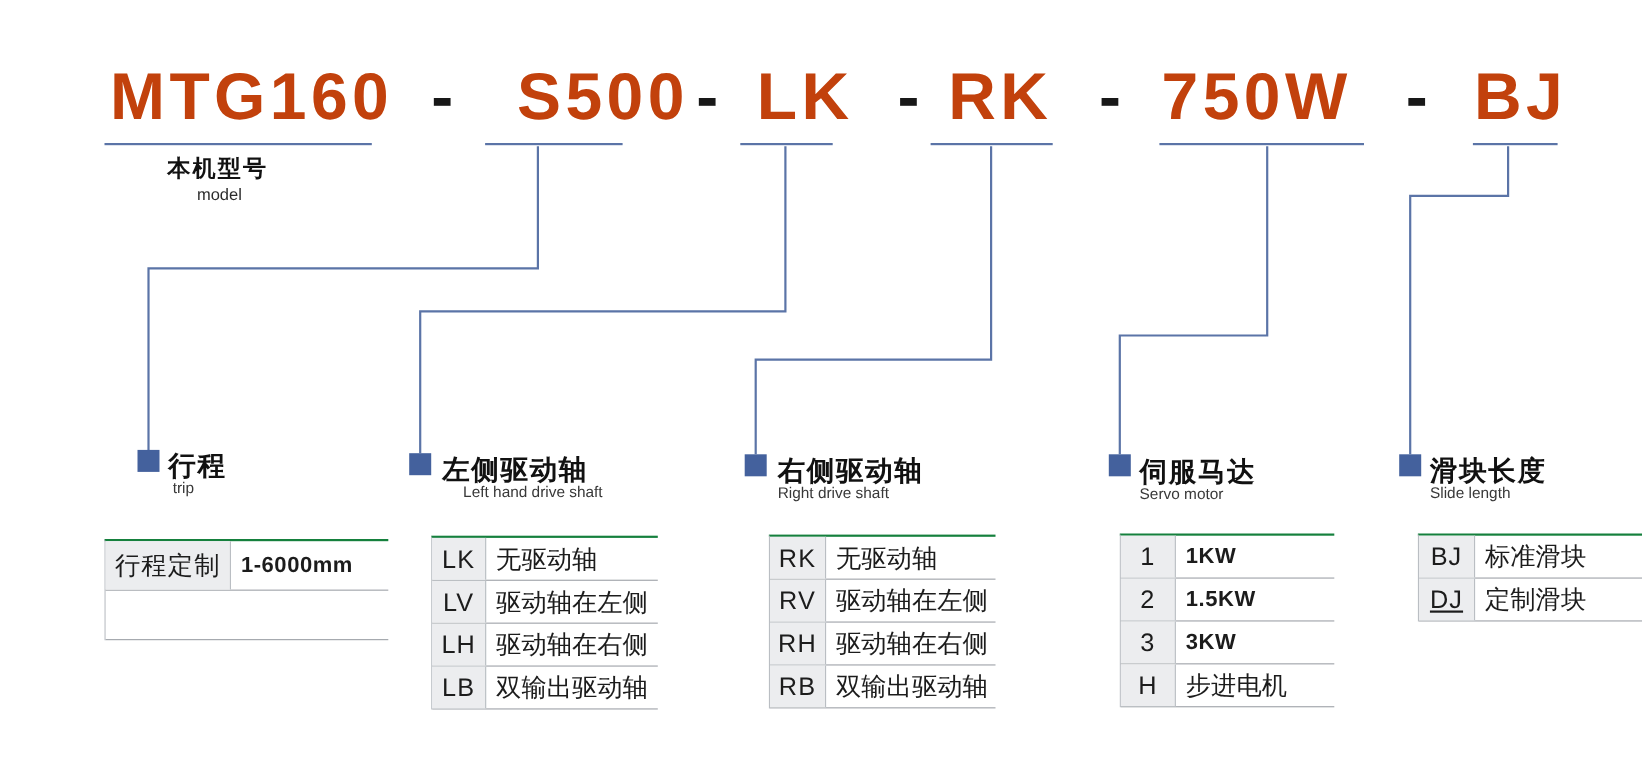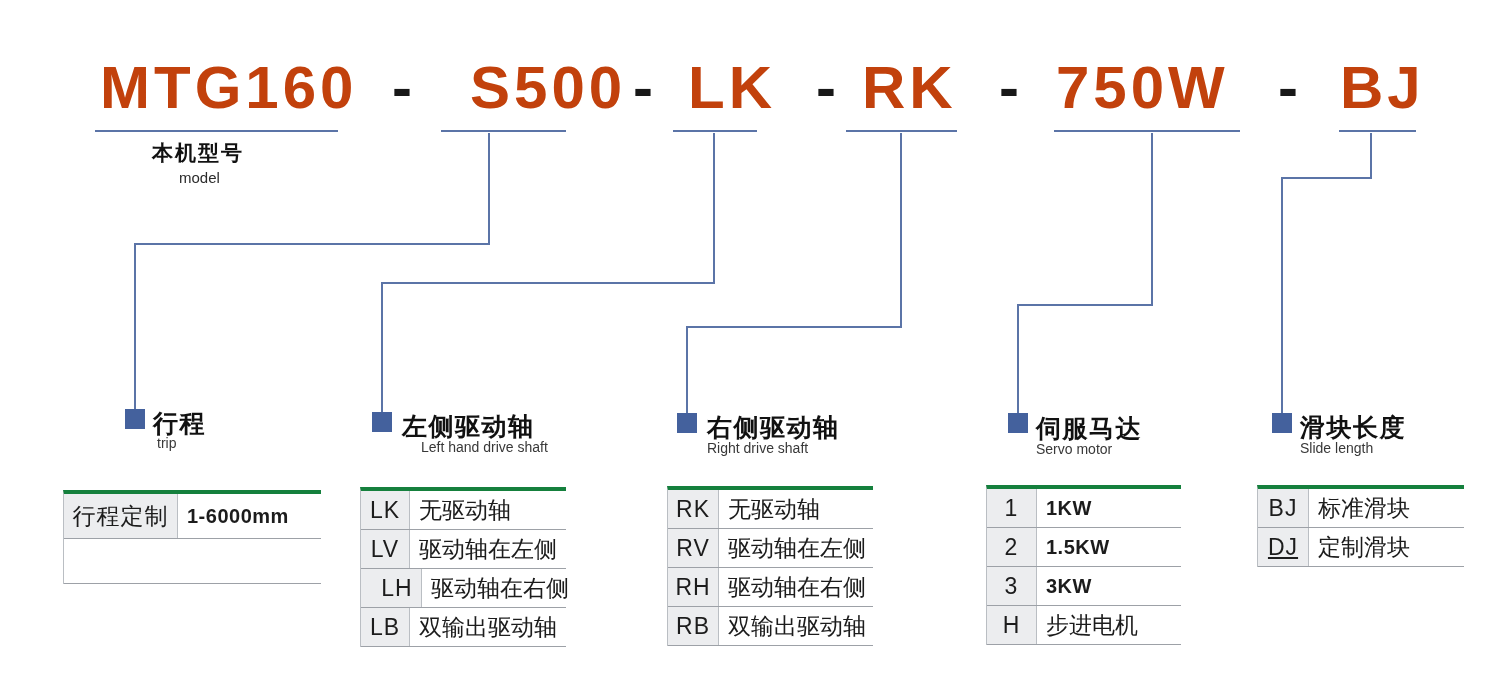--- a/index.html
+++ b/index.html
@@ -22,21 +22,21 @@
   
   svg.connectors{position:absolute;left:0;top:0;width:1493px;height:690px;}
   svg.connectors path{fill:none;stroke:#5b74a7;stroke-width:2px;}
 
   
   .marker{position:absolute;width:20px;height:20px;background:#44619d;}
   .sec-zh{position:absolute;font-size:25px;font-weight:700;letter-spacing:1.5px;color:#111;white-space:nowrap;}
   .sec-en{position:absolute;font-size:14px;color:#383838;white-space:nowrap;}
 
   
-  .tbl{position:absolute;border-top:4px solid #15803d;border-left:1px solid #babec3;background:#fff;}
+  .tbl{position:absolute;border-top:2px solid #15803d;border-left:1px solid #babec3;background:#fff;margin-left:32px;}
   .row{display:flex;align-items:stretch;border-bottom:1px solid #9da1a7;}
   .cell-code{
     background:#ecedef;border-right:1px solid #babec3;
     display:flex;align-items:center;justify-content:center;
     font-size:23px;letter-spacing:1px;color:#1c1c1c;flex:0 0 auto;
   }
   .cell-desc{
     display:flex;align-items:center;padding-left:9px;
     font-size:23px;color:#1c1c1c;white-space:nowrap;
   }
@@ -99,21 +99,21 @@
   <div class="tbl tbl-4r" style="left:360px;top:487px;width:205px;">
     <div class="row">
       <div class="cell-code" style="width:48px;">LK</div>
       <div class="cell-desc">无驱动轴</div>
     </div>
     <div class="row">
       <div class="cell-code" style="width:48px;">LV</div>
       <div class="cell-desc">驱动轴在左侧</div>
     </div>
     <div class="row">
-      <div class="cell-code" style="width:48px;padding-left:12px;">LH</div>
+      <div class="cell-code" style="width:48px;">LH</div>
       <div class="cell-desc">驱动轴在右侧</div>
     </div>
     <div class="row">
       <div class="cell-code" style="width:48px;">LB</div>
       <div class="cell-desc">双输出驱动轴</div>
     </div>
   </div>
 
   <div class="marker" style="left:677px;top:413px;"></div>
   <div class="sec-zh" style="left:707px;top:411px;">右侧驱动轴</div>

